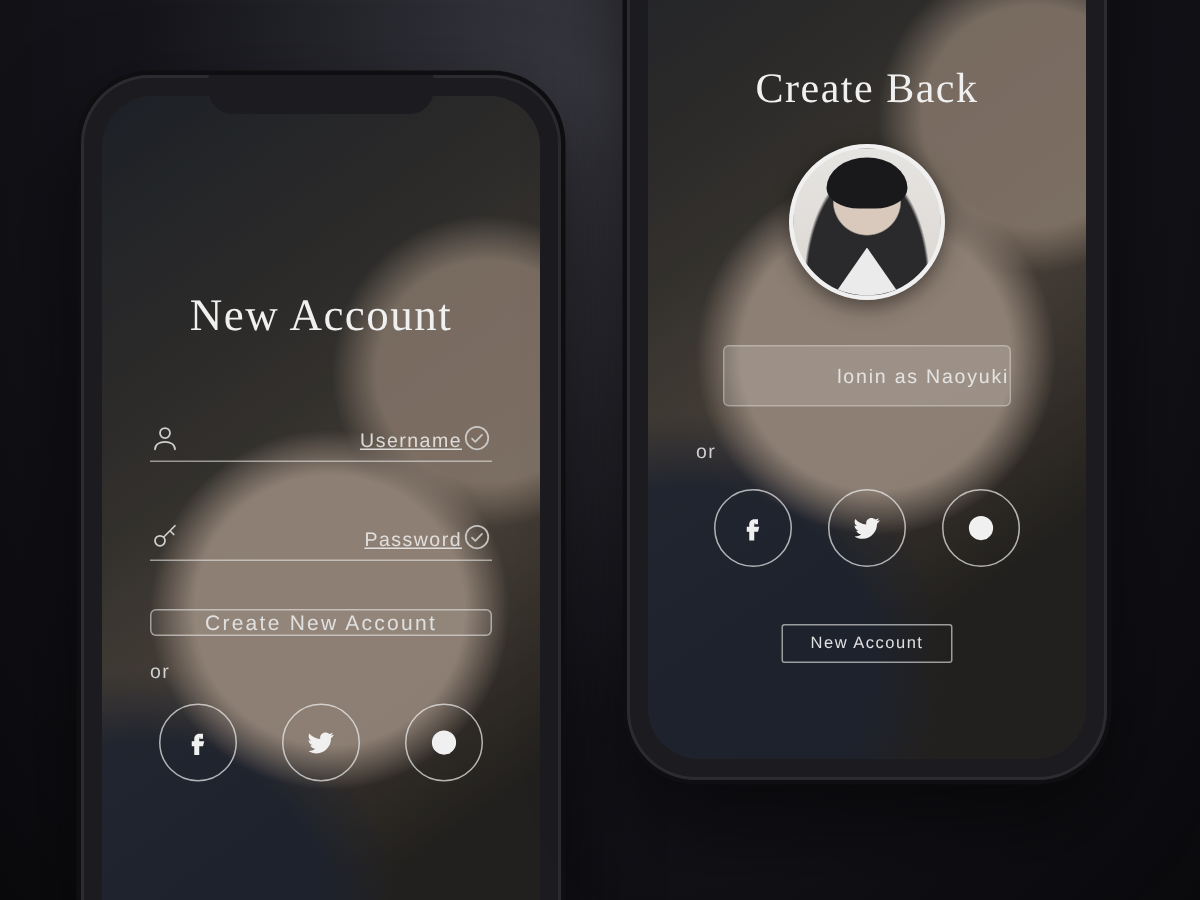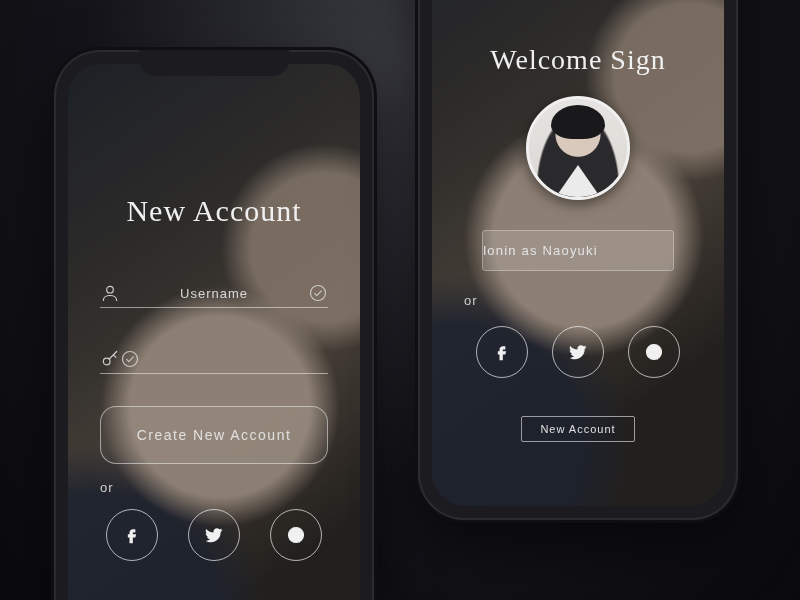--- a/index.html
+++ b/index.html
@@ -72,34 +72,35 @@
     display: flex;
     align-items: flex-end;
     height: 34px;
     border-bottom: 1px solid rgba(255,255,255,.55);
     margin-bottom: 32px;
   }
   .field .ic-left  { width: 20px; flex: 0 0 20px; color: #eee; opacity: .9; }
   .field .ic-right { width: 20px; flex: 0 0 20px; color: #eee; opacity: .8; }
   .field .ph {
     flex: 1 1 auto;
-    text-align: center;
+    text-align: right;
     font-size: 13px;
     letter-spacing: 1px;
     color: rgba(255,255,255,.85);
     padding-bottom: 6px;
+    text-decoration: underline;
   }
 
   .btn-primary {
     display: block;
     width: 100%;
-    padding: 20px 0;
+    padding: 0 0;
     margin-top: 8px;
     border: 1px solid rgba(255,255,255,.55);
-    border-radius: 16px;
+    border-radius: 4px;
     background: rgba(255,255,255,.05);
     color: #eee;
     font-size: 14px;
     letter-spacing: 1.5px;
     text-align: center;
     cursor: pointer;
   }
 
   .or {
     text-align: left;
@@ -171,21 +172,21 @@
     display:block;
     width: 84%;
     margin: 0 auto;
     padding: 12px 0;
     border: 1px solid rgba(255,255,255,.35);
     border-radius: 4px;
     background: rgba(255,255,255,.16);
     color: #f2f2f2;
     font-size: 13px;
     letter-spacing: 1.2px;
-    text-align: left;
+    text-align: right;
     cursor: pointer;
   }
 
   .content-right .or { margin: 22px 0 18px; }
   .content-right .social-row { padding: 0 12px; }
   .content-right .btn-small { margin-top: 38px; }
 
   
   .stroke-ic { stroke: currentColor; stroke-width: 1.4; fill: none; stroke-linecap: round; stroke-linejoin: round; }
 </style>
@@ -216,20 +217,21 @@
         </span>
       </div>
 
       <div class="field">
         <span class="ic-left">
           <svg viewBox="0 0 24 24" class="stroke-ic">
               <circle cx="8" cy="15" r="4"></circle>
               <path d="M11 12L20 3M16 7l3 3"></path>
             </svg>
         </span>
+        <span class="ph">Password</span>
         <span class="ic-right">
           <svg viewBox="0 0 24 24" class="stroke-ic">
               <circle cx="12" cy="12" r="9"></circle>
               <path d="M8 12.5l2.6 2.6L16 9.5"></path>
             </svg>
         </span>
       </div>
 
       <div class="btn-primary">Create New Account</div>
 
@@ -257,21 +259,21 @@
     </div>
   </div>
 </div>
 
 <div class="phone right">
 
   <div class="screen">
     <div class="glass"></div>
 
     <div class="content-right">
-      <div class="title">Welcome Sign</div>
+      <div class="title">Create Back</div>
 
       <div class="avatar"></div>
 
       <div class="btn-login">lonin as Naoyuki</div>
 
       <div class="or">or</div>
 
       <div class="social-row">
         <div class="social" title="facebook">
           <svg viewBox="0 0 24 24">

